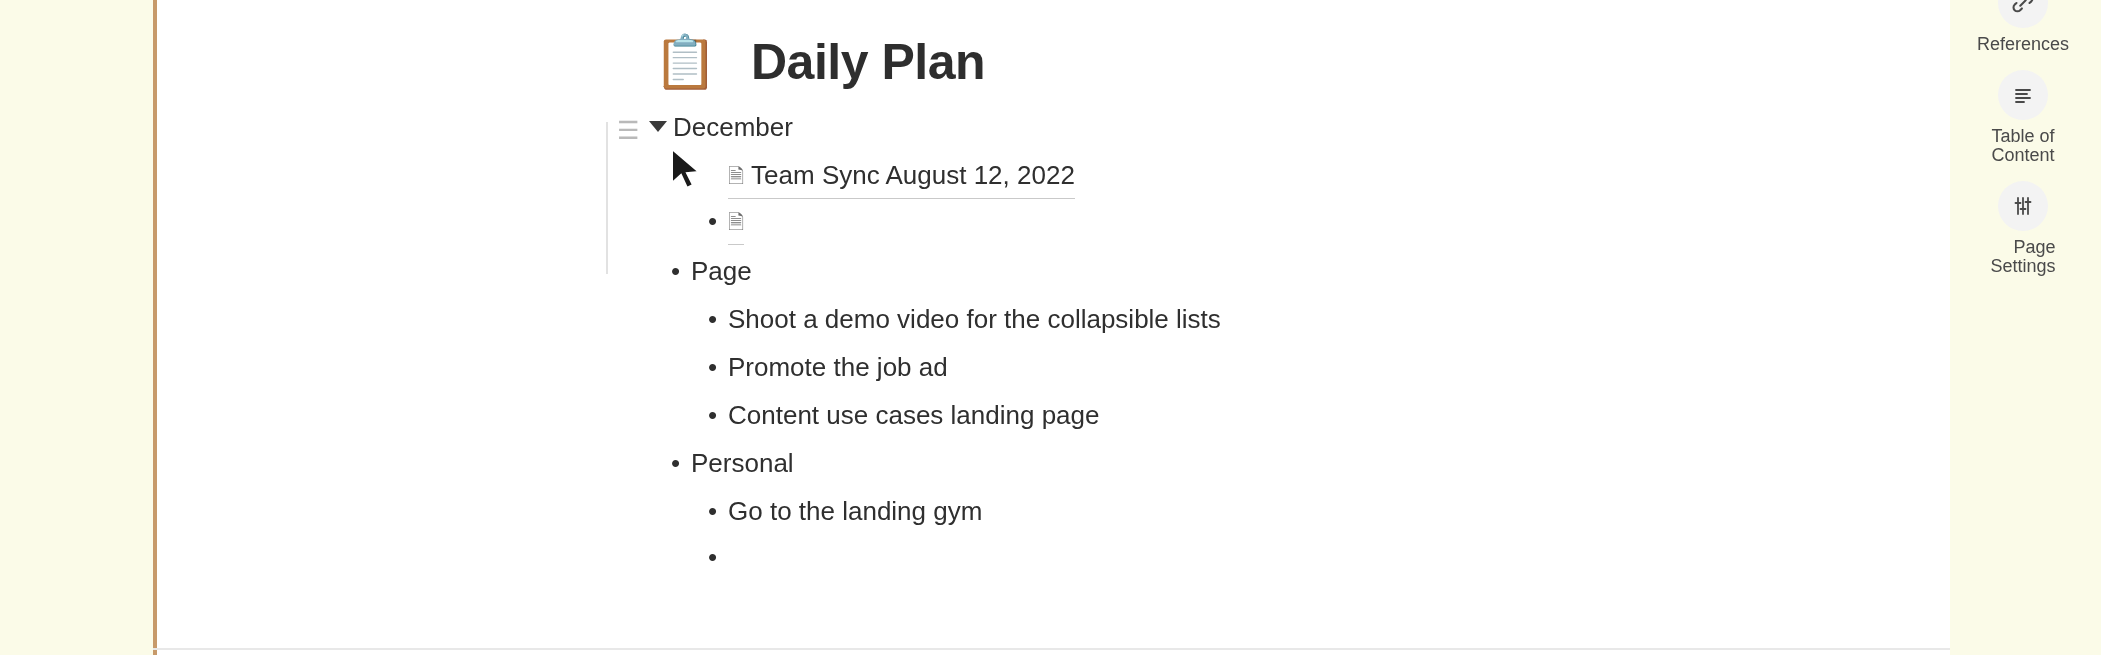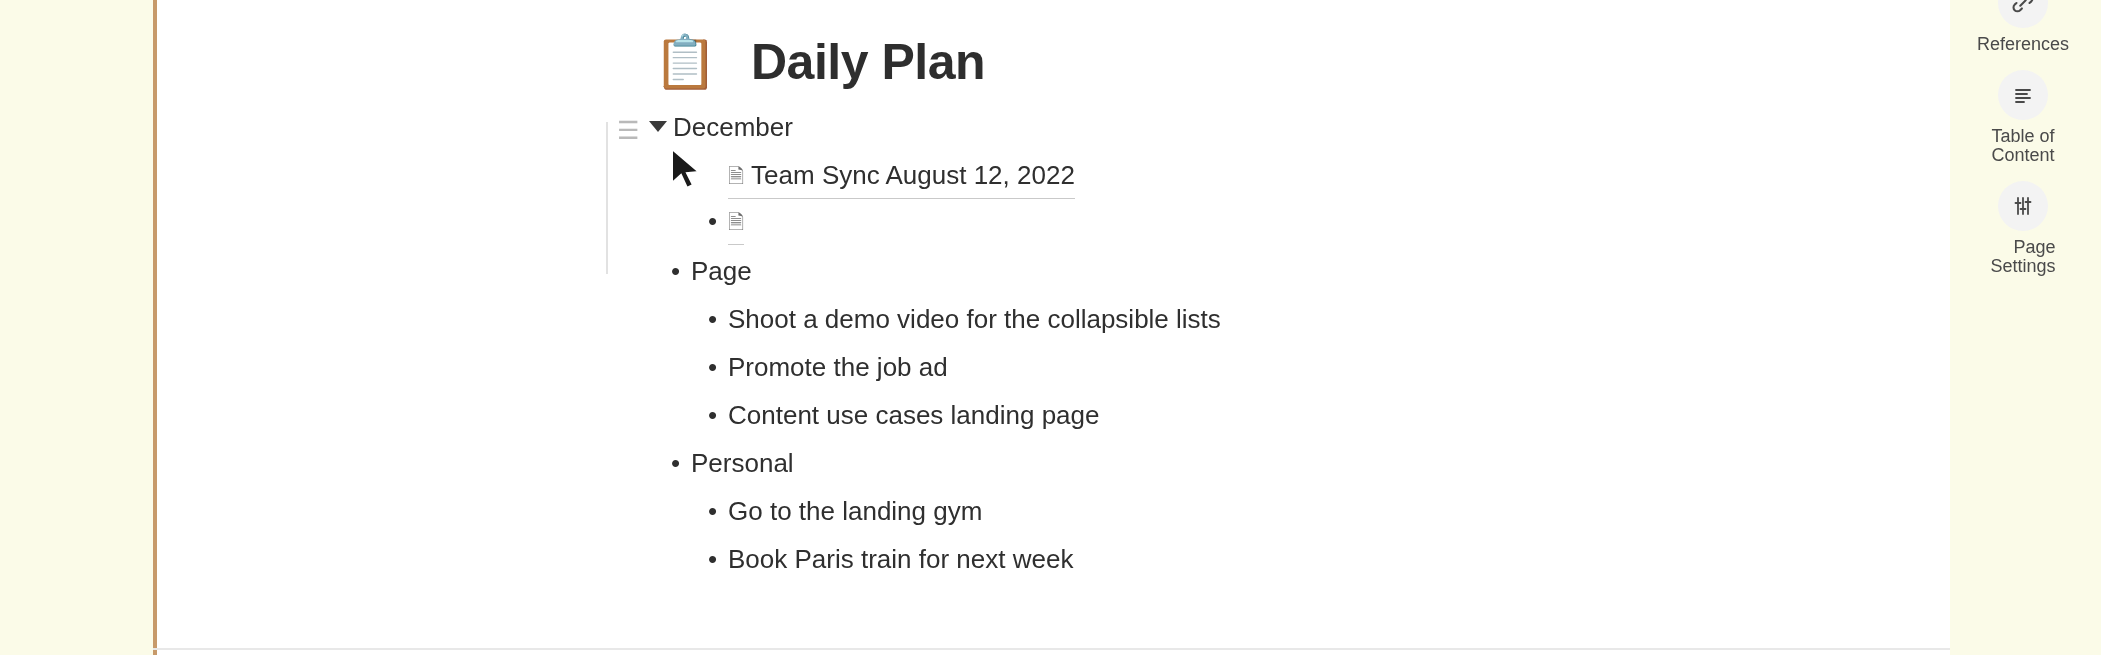--- a/index.html
+++ b/index.html
@@ -240,21 +240,20 @@
         <span class="txt">Personal</span>
       </div>
 
       <div class="row level2">
         <span class="bullet">•</span>
         <span class="txt">Go to the landing gym</span>
       </div>
 
       <div class="row level2">
         <span class="bullet">•</span>
-        <span class="txt">Book Paris train for next week</span>
       </div>
     </div>
   </div>
 
   <svg class="cursor" viewBox="0 0 34 44">
     <polygon points="2,2 2,36 11,28 17,41 23,38 17,26 29,25" fill="#1a1a1a" stroke="#ffffff" stroke-width="2"></polygon>
   </svg>
 
   <div class="rail">
 

